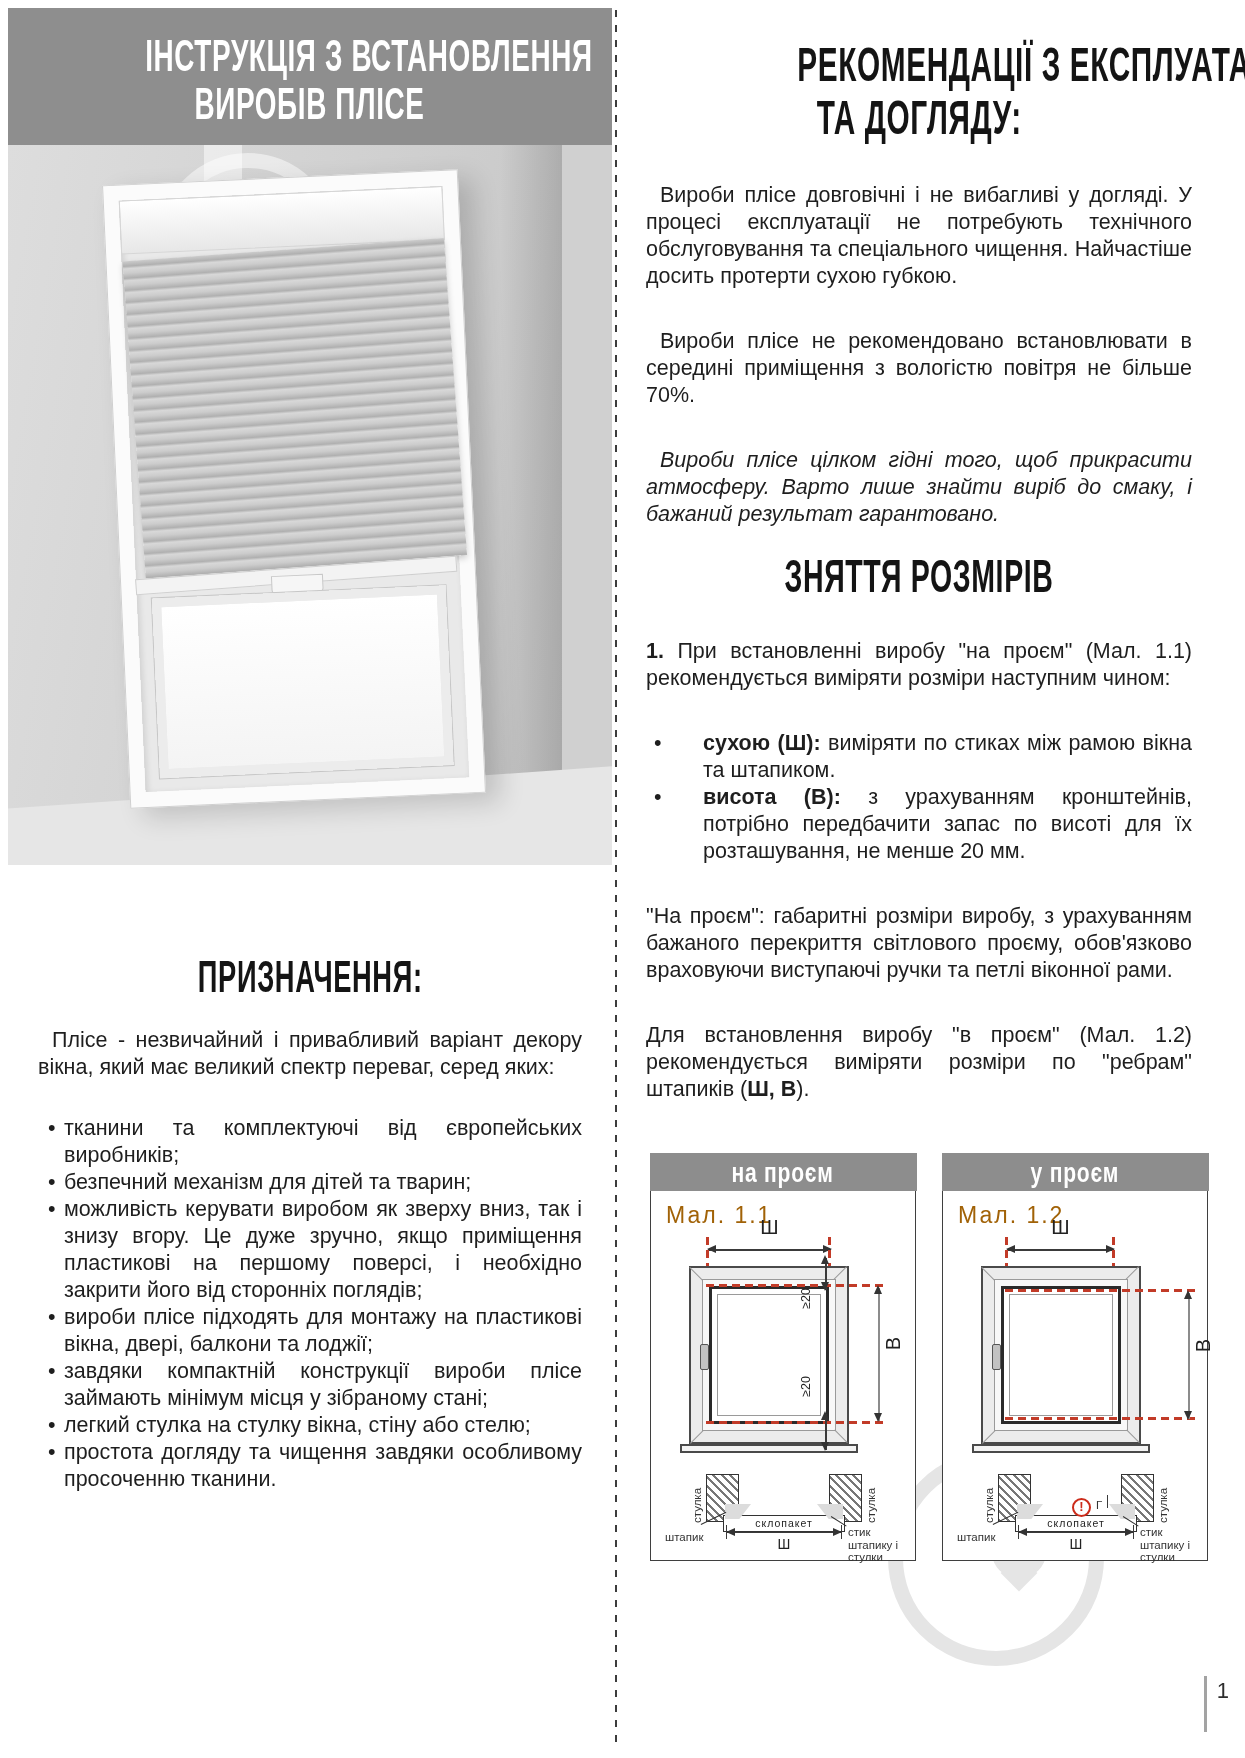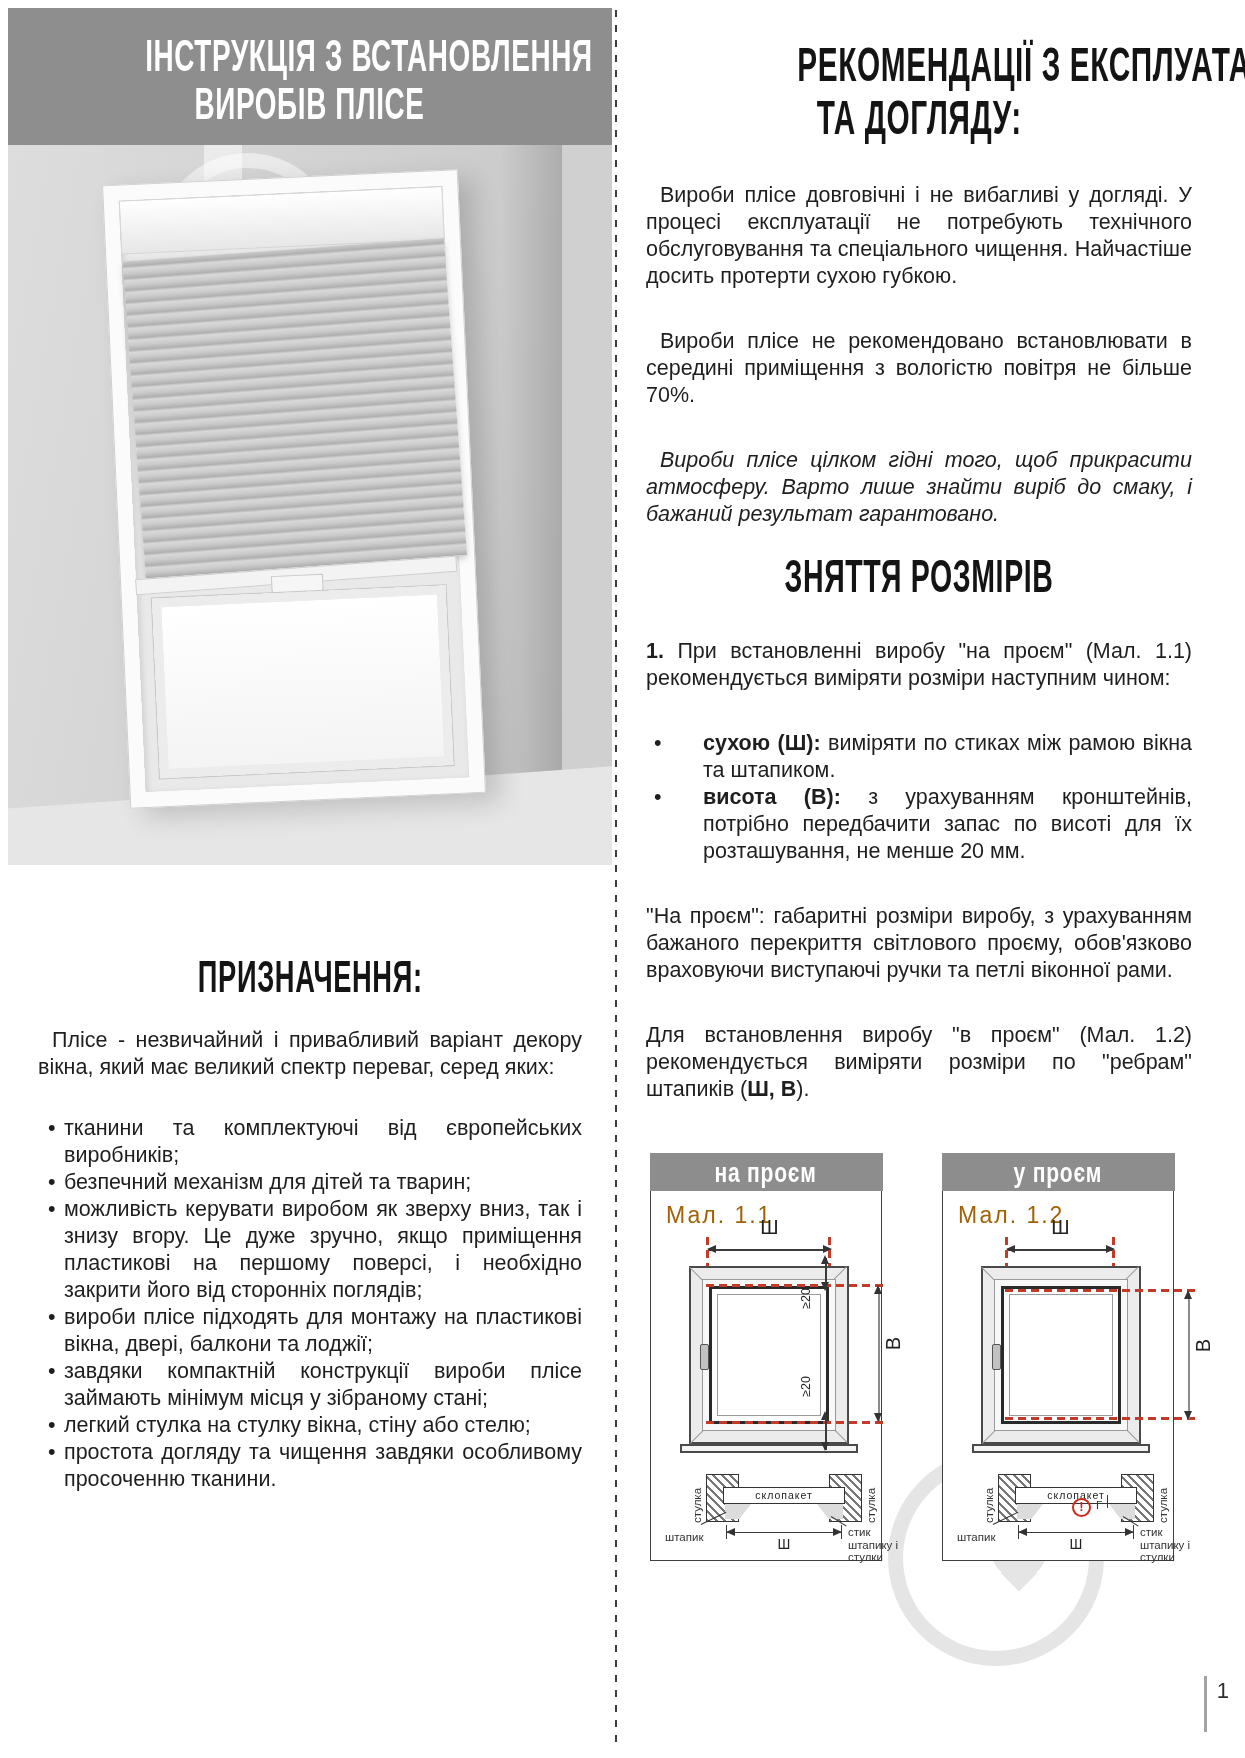--- a/index.html
+++ b/index.html
@@ -57,21 +57,21 @@
   .p1{margin-top:28px;}
   .p3{margin-top:34px;font-style:italic;}
   .bighead{margin:24px 0 0;text-align:center;font-size:46px;line-height:48px;color:#141414;}
   .step{margin-top:34px;}
   .meas{list-style:none;margin:0;padding:0;}
   .meas li{display:flex;}
   .blt2{flex:0 0 57px;padding-left:8px;box-sizing:border-box;}
   .attn{margin-top:42px;position:relative;z-index:3;}
   
   .figures{position:relative;margin-top:50px;height:412px;}
-  .figbox{position:absolute;top:0;width:232px;height:408px;border:1.5px solid #3f3f3f;
+  .figbox{position:absolute;top:0;width:266px;height:408px;border:1.5px solid #3f3f3f;
           background:#ffffff;box-sizing:border-box;}
   .fighead{height:38px;background:#8d8d8d;text-align:center;margin:-1.5px -1.5px 0;}
   .fighead .fh{font-size:27px;line-height:40px;color:#ffffff;transform:scaleX(0.78);}
   .figlabel{position:absolute;left:15px;top:48px;font-size:23px;letter-spacing:2px;color:#a16207;}
   .dl{position:absolute;background:#3a3a3a;}
   .dlg{position:absolute;background:#8c8c8c;}
   .rdv{position:absolute;width:3px;background:repeating-linear-gradient(180deg,#c23b28 0 8px,transparent 8px 13px);}
   .rdh{position:absolute;height:3px;background:repeating-linear-gradient(90deg,#c23b28 0 8px,transparent 8px 13px);}
   .tri{position:absolute;width:0;height:0;border:4.5px solid transparent;}
   .tl{border-right:9px solid #333;border-left:0;}
@@ -84,21 +84,21 @@
   .ws{position:absolute;background:#ffffff;border:3px solid #2a2a2a;box-sizing:border-box;}
   .wsi{position:absolute;border:1px solid #9a9a9a;box-sizing:border-box;}
   .whd{position:absolute;width:7px;height:24px;background:#c2c2c2;border:1px solid #555;border-radius:2px;}
   .wsl{position:absolute;background:#f4f4f4;border:2px solid #4a4a4a;box-sizing:border-box;}
   .dimlab{position:absolute;font-size:20px;text-align:center;color:#222222;}
   .dimlab2{position:absolute;font-size:14px;text-align:center;color:#222222;}
   .off{position:absolute;font-size:12.5px;color:#222222;}
   .hatch{position:absolute;border:1.5px solid #333;box-sizing:border-box;
          background:repeating-linear-gradient(45deg,#777 0 2px,#ffffff 2px 6px);}
   .glz{position:absolute;border:1.5px solid #333;background:#ffffff;font-size:10.5px;
-       text-align:center;line-height:15px;letter-spacing:1px;color:#222;box-sizing:border-box;}
+       text-align:center;line-height:15px;letter-spacing:1px;color:#222;box-sizing:border-box;margin-top:28px;}
   .bead{position:absolute;background:#dcdcdc;}
   .slab{position:absolute;font-size:11.5px;color:#333333;line-height:12.5px;}
   .ldr{position:absolute;height:1.3px;background:#333;transform-origin:0 50%;}
   .alert{position:absolute;width:19px;height:19px;border:2.5px solid #cc2b1a;border-radius:50%;
          color:#cc2b1a;font-weight:bold;font-size:13px;line-height:14px;text-align:center;box-sizing:border-box;}
   
   .wm-bottom{position:absolute;z-index:0;}
   .pn{position:absolute;right:16px;top:1676px;display:flex;align-items:flex-start;gap:10px;z-index:4;}
   .pn-line{width:2.5px;height:56px;background:#a3a3a3;}
   .pn-num{font-size:22px;color:#2e2e2e;padding-top:2px;}

